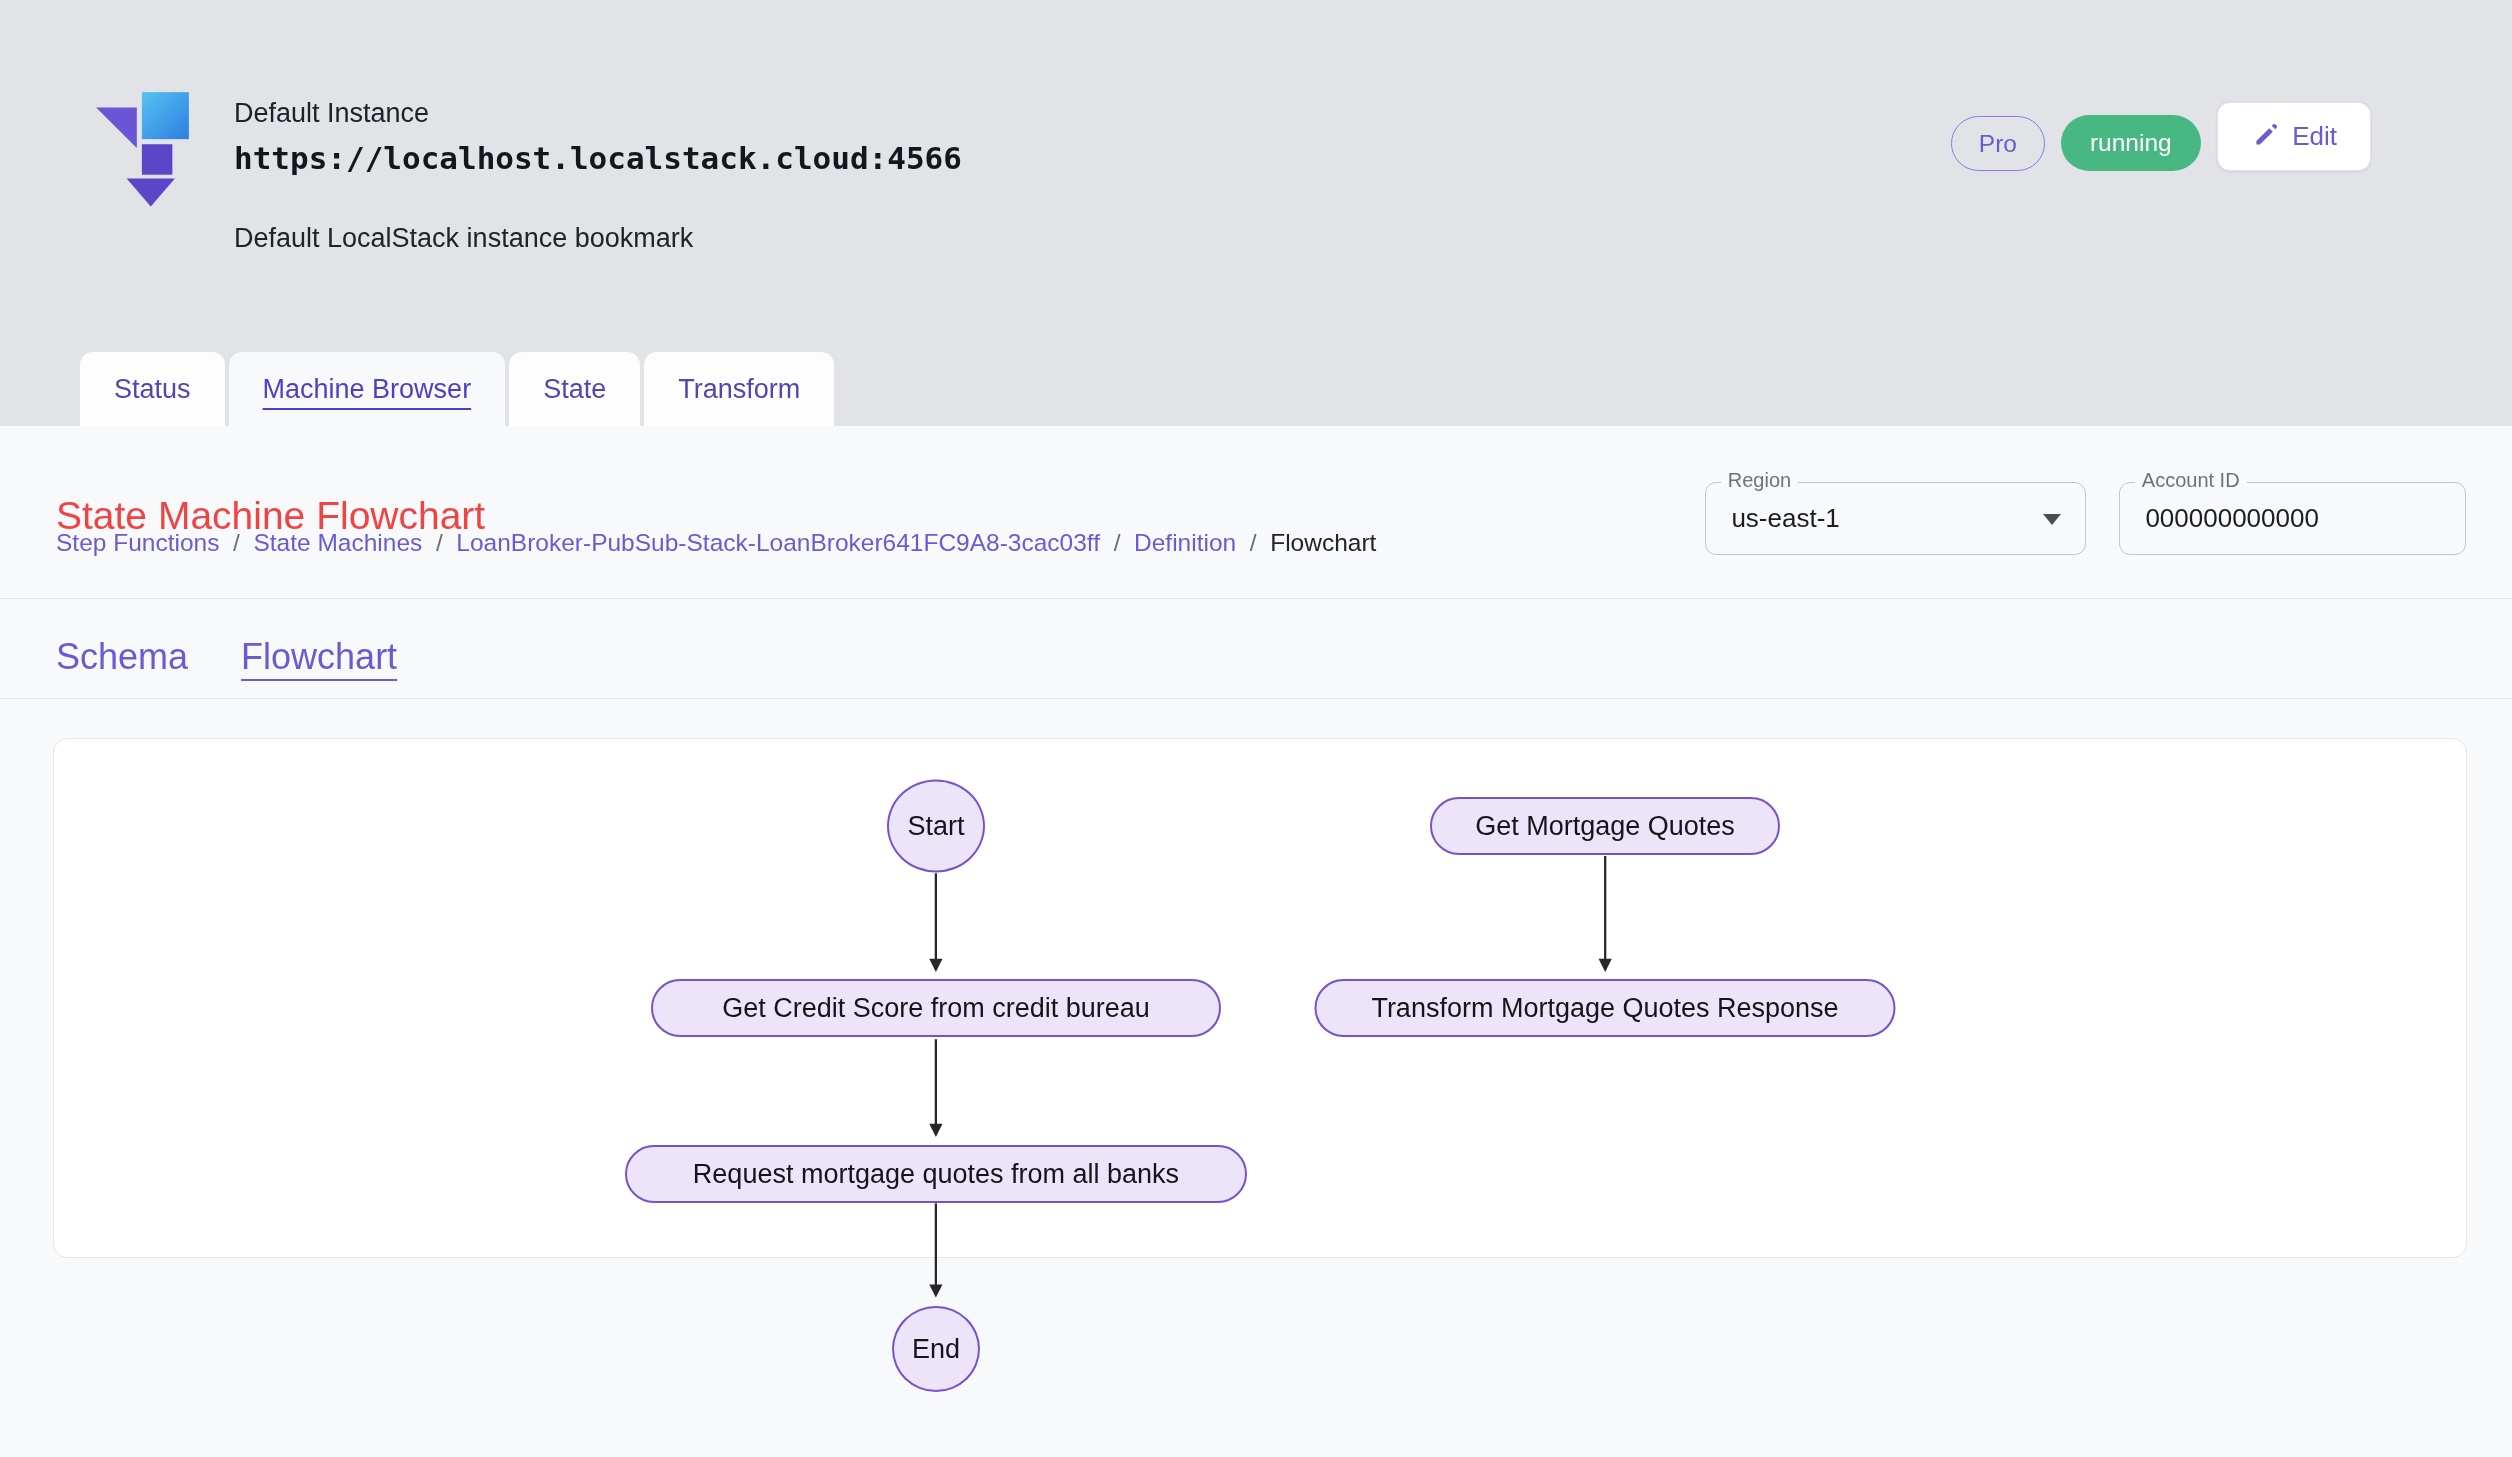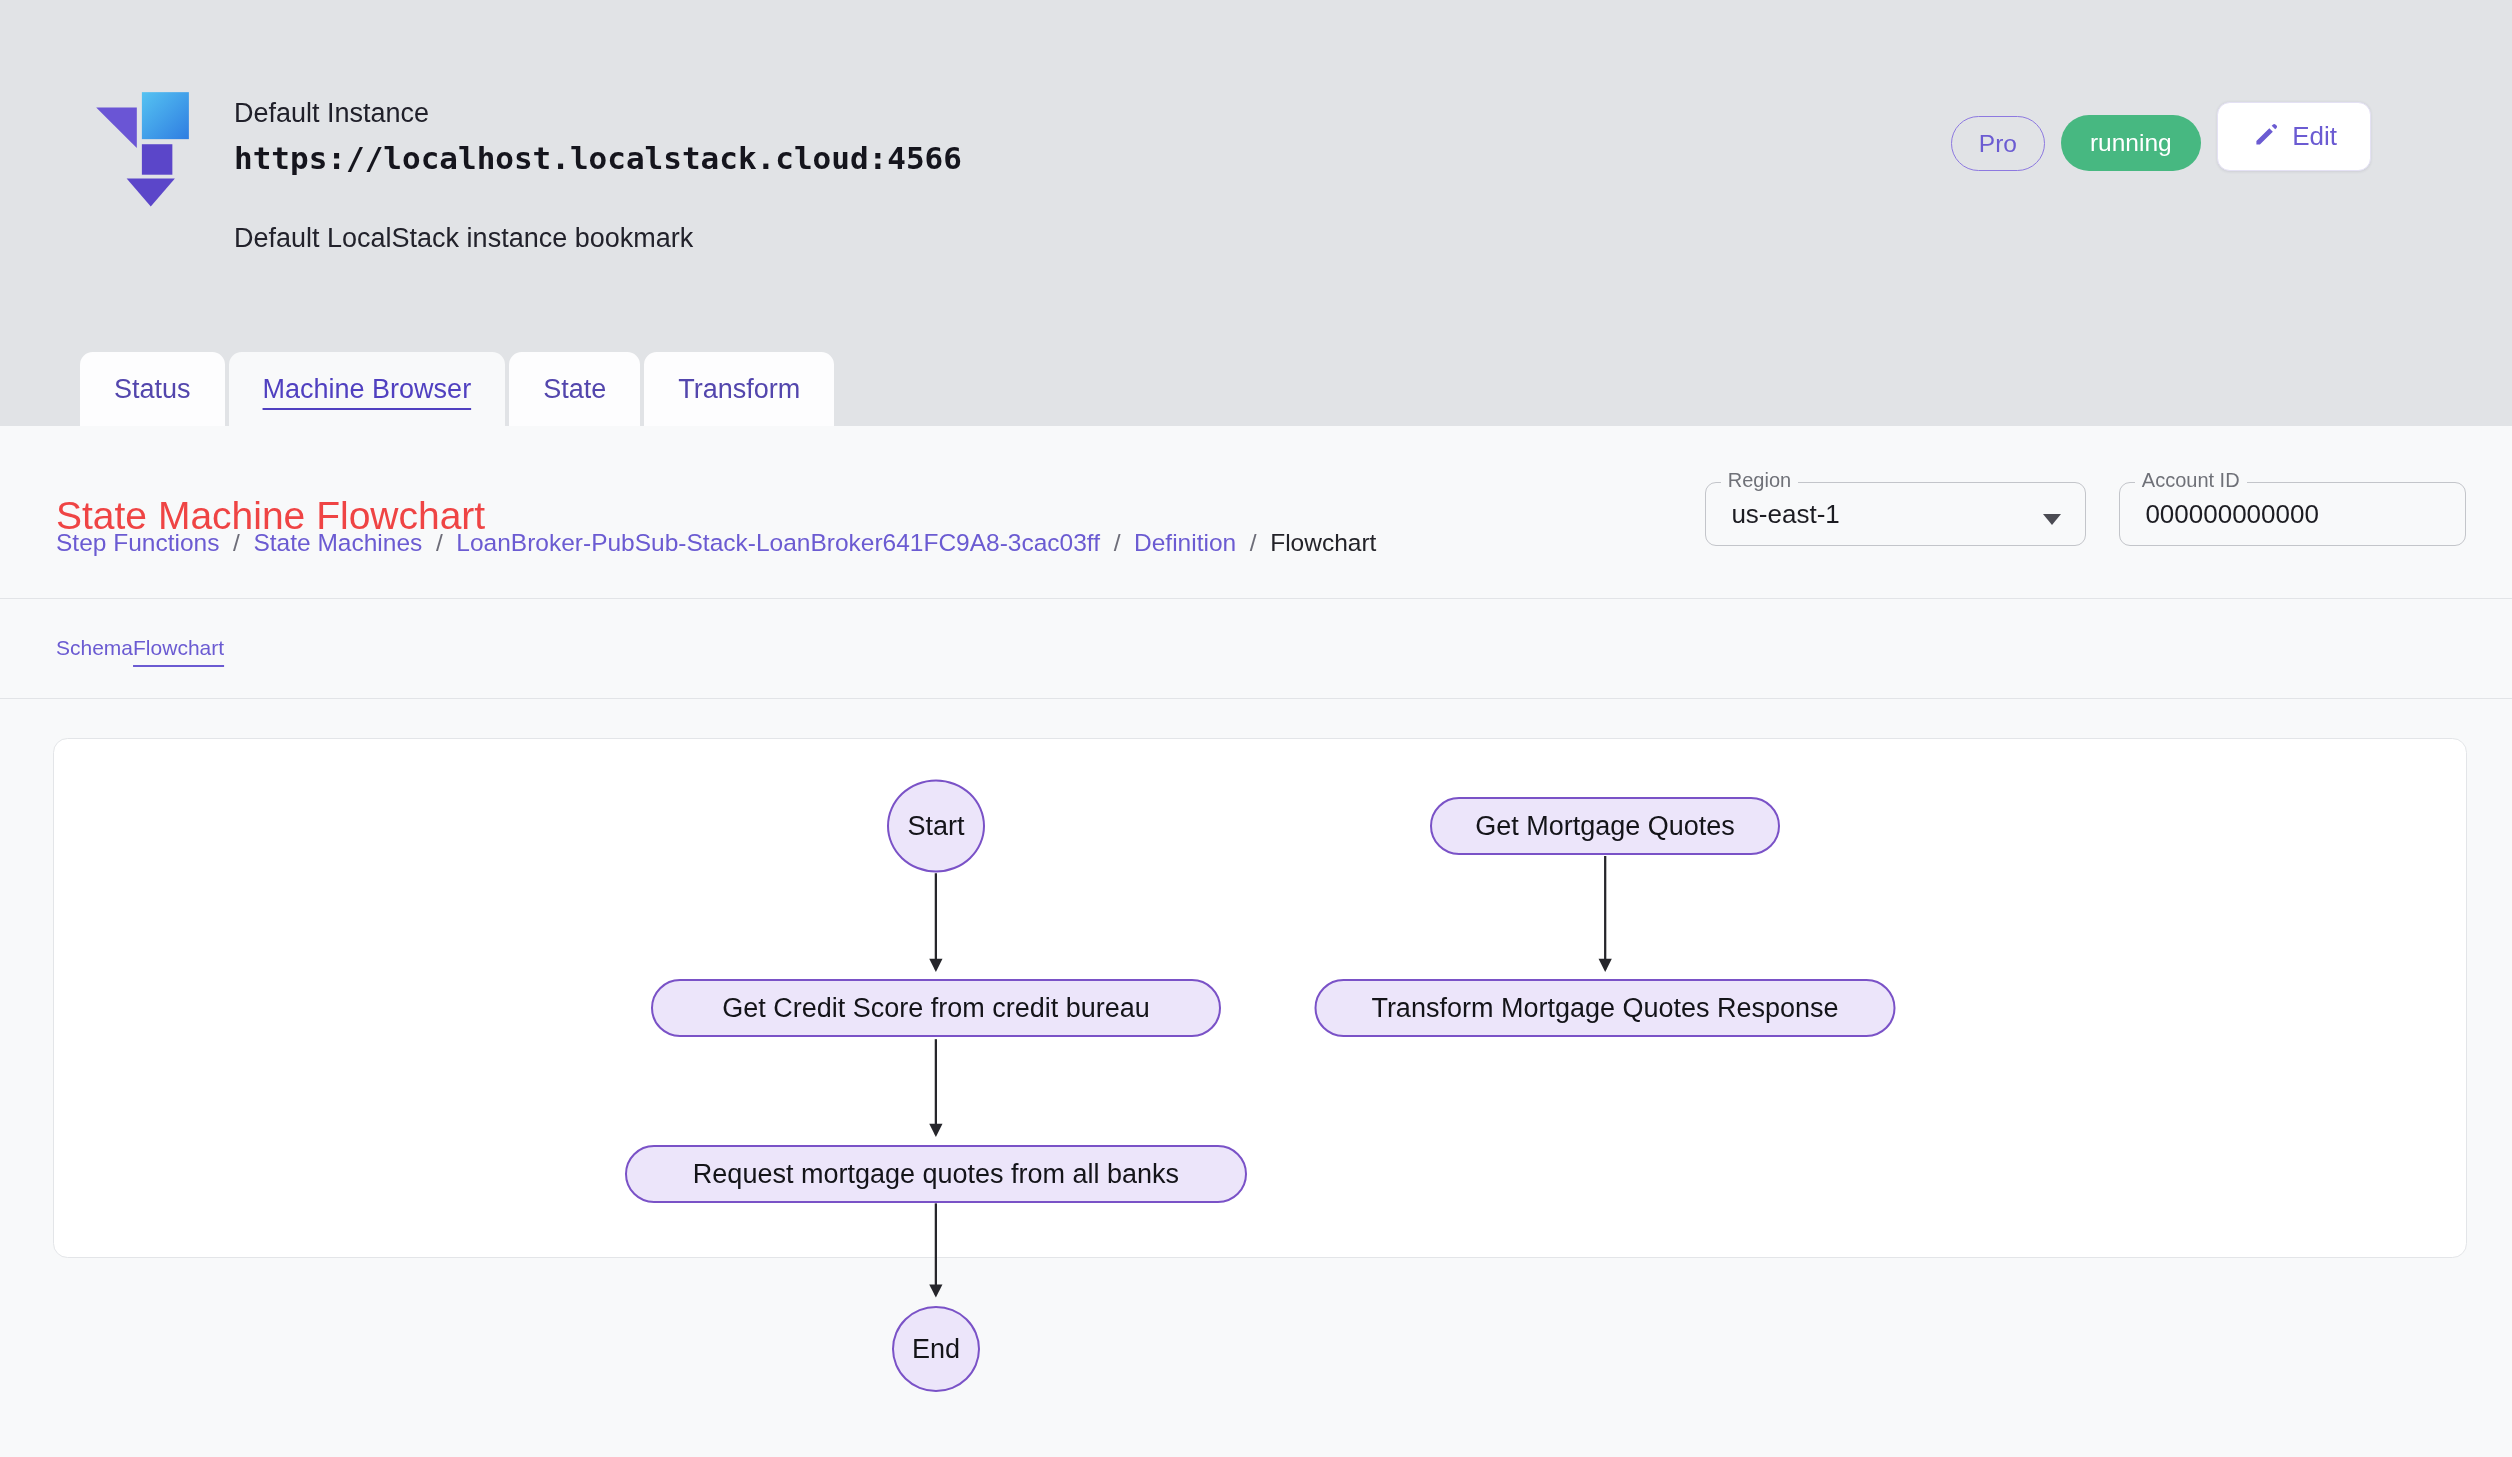--- a/index.html
+++ b/index.html
@@ -35,35 +35,35 @@
     text-underline-offset:10px;text-decoration-thickness:2.3px;}
 
   
   .content{position:absolute;top:426px;left:0;right:0;bottom:0;background:#f8f9fa;}
   .page-title{position:absolute;left:56px;top:42px;font-size:39px;font-weight:500;color:#ef4444;}
   .breadcrumb{position:absolute;left:56px;top:103px;display:flex;align-items:center;gap:13.6px;font-size:24.5px;white-space:nowrap;}
   .crumb-link{color:#6b5bd2;cursor:pointer;}
   .crumb-sep{color:#6d6d78;}
   .crumb-current{color:#232329;}
 
-  .field{position:absolute;top:56px;height:64px;border:0.9px solid #c3c5ca;border-radius:11px;box-sizing:border-box;background:transparent;}
+  .field{position:absolute;top:56px;height:73px;border:0.9px solid #c3c5ca;border-radius:11px;box-sizing:border-box;background:transparent;}
   .field-region{left:1705px;width:381px;cursor:pointer;}
   .field-account{left:2119px;width:347px;}
   .field-label{position:absolute;top:-13.6px;left:14.5px;padding:0 7.3px;background:#f8f9fa;font-size:20px;color:#6f7178;}
   .field-value{position:absolute;left:25.4px;top:0;height:100%;display:flex;align-items:center;font-size:26px;color:#1c1c22;}
   .caret{position:absolute;right:23.6px;top:31px;width:0;height:0;
     border-left:9px solid transparent;border-right:9px solid transparent;border-top:11.8px solid #4b4b53;}
   .account-input{position:absolute;left:0;top:0;width:100%;height:100%;border:none;background:transparent;
     padding:0 0 0 25.4px;font-size:26px;color:#1c1c22;font-family:inherit;outline:none;box-sizing:border-box;}
 
   .divider{position:absolute;left:0;right:0;height:0.9px;background:#e2e4e7;}
   .divider-1{top:172px;}
   .divider-2{top:272px;}
 
-  .subtabs{position:absolute;left:56px;top:210px;display:flex;font-size:21px;}
+  .subtabs{position:absolute;left:56px;top:210px;display:flex;gap:53px;font-size:36px;}
   .subtab{color:#6b5bd2;cursor:pointer;}
   .subtab.active{text-decoration:underline;text-underline-offset:10px;text-decoration-thickness:2.3px;}
 
   
   .card{position:absolute;left:53px;top:312px;width:2414px;height:520px;background:#ffffff;
     border:0.9px solid #e3e5e8;border-radius:14.5px;box-sizing:border-box;}
   .flow{position:absolute;left:0;top:0;width:100%;height:100%;}
   .edges{position:absolute;left:0;top:0;}
   .node{position:absolute;transform:translate(-50%,-50%);background:#ece5fa;border:2.3px solid #7a52c7;
     color:#141419;display:flex;align-items:center;justify-content:center;font-size:27px;

